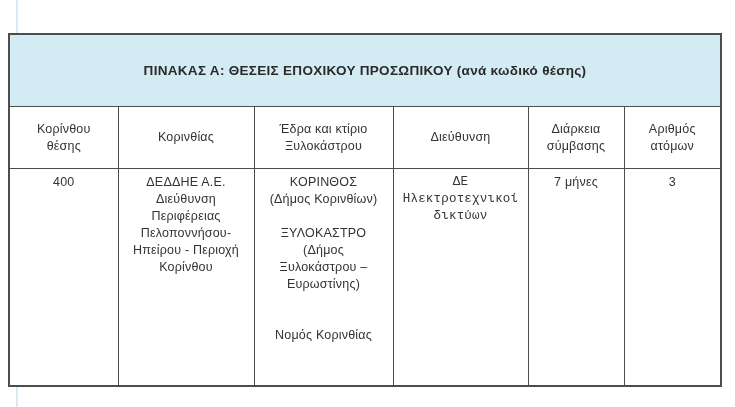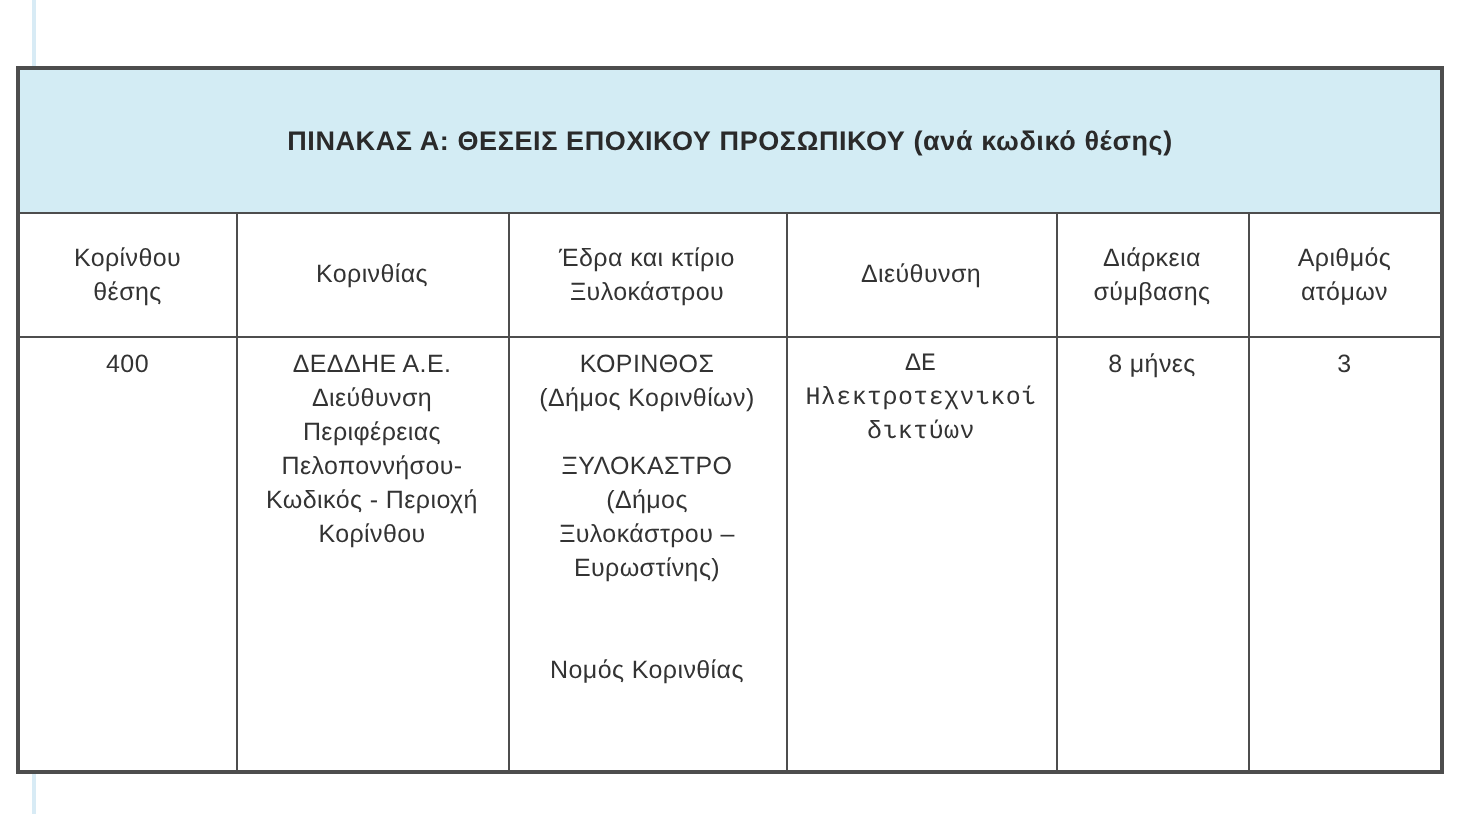--- a/index.html
+++ b/index.html
@@ -107,33 +107,33 @@
 ατόμων</th>
       </tr>
     </thead>
     <tbody>
       <tr class="data-row">
         <td class="pad-mid">400</td>
         <td class="pre">ΔΕΔΔΗΕ Α.Ε.
 Διεύθυνση
 Περιφέρειας
 Πελοποννήσου-
-Κωδικός - Περιοχή
+Ηπείρου - Περιοχή
 Κορίνθου</td>
         <td class="pre">ΚΟΡΙΝΘΟΣ
 (Δήμος Κορινθίων)
 
 ΞΥΛΟΚΑΣΤΡΟ
 (Δήμος
 Ξυλοκάστρου –
 Ευρωστίνης)
 
 
 Νομός Κορινθίας</td>
         <td class="pre pad-spec">ΔΕ
 Ηλεκτροτεχνικοί
 δικτύων</td>
-        <td class="pad-mid">8 μήνες</td>
+        <td class="pad-mid">7 μήνες</td>
         <td class="pad-mid">3</td>
       </tr>
     </tbody>
   </table>
 </div>
 
 </body></html>

